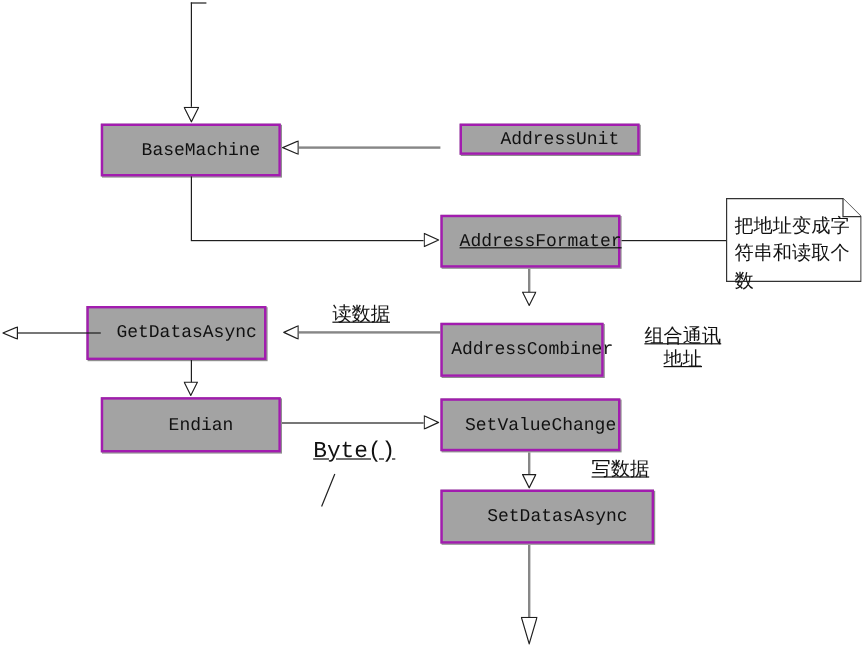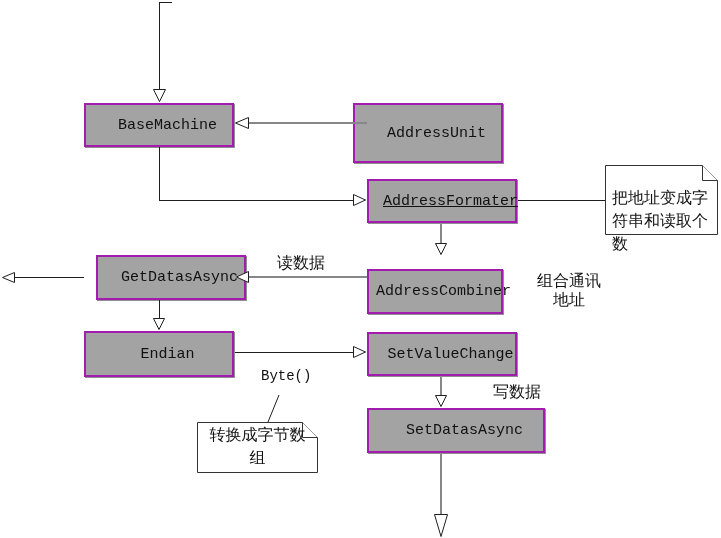--- a/index.html
+++ b/index.html
@@ -31,68 +31,61 @@
   .note{position:absolute;}
   .note svg.paper{position:absolute;left:0;top:0;}
   .note .note-text{
     position:relative;
     color:#111;
     font-size:16px;line-height:23px;
   }
   
   .edge-label{
     position:absolute;color:#111;
-    font-size:16px;line-height:19px;
+    font-size:16px;line-height:19px;text-decoration:underline;
   }
   .mono{font-family:"Liberation Mono","DejaVu Sans Mono",monospace;}
 </style>
 </head>
 <body>
 
 <div id="canvas">
 
   <div class="node" style="left:84px;top:103px;width:150px;height:44px;">BaseMachine</div>
 
-  <div class="node" style="left:353px;top:103px;width:150px;height:60px;">AddressUnit</div>
+  <div class="node" style="left:383px;top:103px;width:150px;height:26px;">AddressUnit</div>
 
   <div class="node" style="left:367px;top:179px;width:150px;height:44px;text-decoration:underline;">AddressFormater</div>
 
-  <div class="node" style="left:96px;top:255px;width:150px;height:45px;">GetDatasAsync</div>
+  <div class="node" style="left:72px;top:255px;width:150px;height:45px;">GetDatasAsync</div>
 
   <div class="node" style="left:367px;top:269px;width:136px;height:45px;">AddressCombiner</div>
 
   <div class="node" style="left:367px;top:332px;width:150px;height:44px;">SetValueChange</div>
 
   <div class="node" style="left:84px;top:331px;width:150px;height:46px;">Endian</div>
 
   <div class="node" style="left:367px;top:408px;width:178px;height:45px;">SetDatasAsync</div>
 
   <div class="note" style="left:605px;top:165px;width:113px;height:70px;">
     <svg class="paper" width="113" height="70">
       <path d="M0.5,0.5 L97.5,0.5 L112.5,15.5 L112.5,69.5 L0.5,69.5 Z" fill="#ffffff" stroke="#333333" stroke-width="1"></path>
       <path d="M97.5,0.5 L97.5,15.5 L112.5,15.5" fill="#ffffff" stroke="#333333" stroke-width="1"></path>
     </svg>
-    <div class="note-text" style="padding:1px 5px 0 7px;text-align:left;margin-top:20px;">把地址变成字符串和读取个数</div>
+    <div class="note-text" style="padding:12px 5px 0 7px;text-align:left;">把地址变成字符串和读取个数</div>
   </div>
 
-  <div class="note" style="left:197px;top:422px;width:121px;height:51px;">
-    <svg class="paper" width="121" height="51">
-      <path d="M0.5,0.5 L105.5,0.5 L120.5,15.5 L120.5,50.5 L0.5,50.5 Z" fill="#ffffff" stroke="#333333" stroke-width="1"></path>
-      <path d="M105.5,0.5 L105.5,15.5 L120.5,15.5" fill="#ffffff" stroke="#333333" stroke-width="1"></path>
-    </svg>
-    <div class="note-text" style="padding:1px 8px 0 8px;text-align:center;">转换成字节数组</div>
-  </div>
 
   <div class="edge-label" style="left:277px;top:253px;">读数据</div>
 
   <div class="edge-label" style="left:535px;top:271px;width:68px;text-align:center;">组合通讯地址</div>
 
   <div class="edge-label" style="left:493px;top:382px;">写数据</div>
 
-  <div class="edge-label mono" style="left:261px;top:367px;font-size:14px;">Byte()</div>
+  <div class="edge-label mono" style="left:261px;top:367px;font-size:19px;">Byte()</div>
 
   <div class="line" style="left:159px;top:2px;width:13px;height:1px;"></div>
   <div class="line" style="left:159px;top:2px;width:1px;height:87px;"></div>
   <svg class="ah" style="left:153px;top:89px;" width="13" height="13">
     <polygon points="0.5,0.5 12.5,0.5 6.5,12.5" fill="#ffffff" stroke="#1f1f1f" stroke-width="1"></polygon>
   </svg>
 
   <div class="line gray" style="left:249px;top:122px;width:118px;height:2px;"></div>
   <svg class="ah" style="left:235px;top:117px;" width="14" height="12">
     <polygon points="13.5,0.5 13.5,11.5 0.5,6" fill="#ffffff" stroke="#1f1f1f" stroke-width="1"></polygon>

